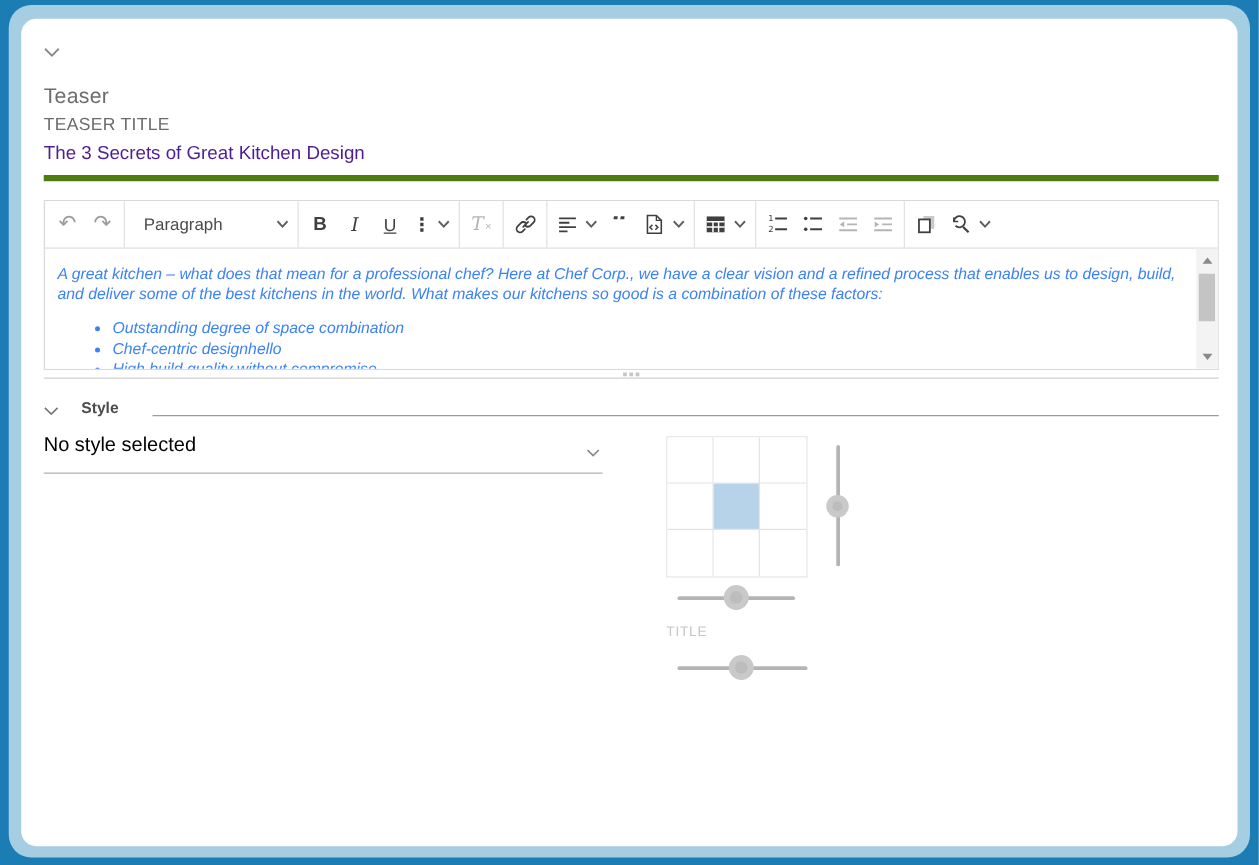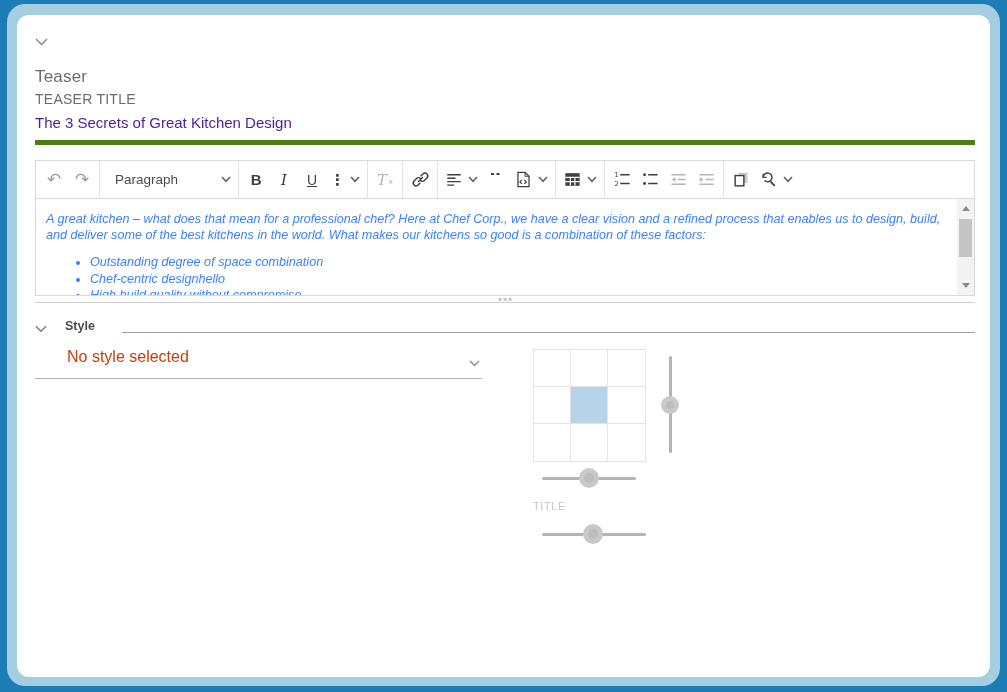--- a/index.html
+++ b/index.html
@@ -69,21 +69,21 @@
   .section-header{display:flex;align-items:flex-end;gap:18px;height:16px;}
   .section-header .s-title{font-size:12.5px;font-weight:bold;color:#4c4c4c;}
   .section-header .rule{flex:1;height:1px;background:#9b9b9b;margin-left:9px;}
   .style-header{margin-top:14px;}
   .options-header{margin-top:55px;}
 
   
   .style-columns{display:flex;margin-top:15px;}
   .style-left{width:447px;flex:none;}
   .dropdown{position:relative;border-bottom:1px solid #b3b3b3;padding:0 0 12px 0;cursor:pointer;}
-  .dropdown .dd-value{font-size:16px;color:#c2410c;margin-left:32px;}
+  .dropdown .dd-value{font-size:16px;color:#000000;}
   .dropdown .dd-chev{position:absolute;right:2px;top:5px;}
   .style-desc{margin-top:8px;font-size:12.5px;color:#5c5c5c;line-height:1.65;}
 
   .style-right{margin-left:51px;padding-top:1px;}
   .grid-row{display:flex;}
   .pos-grid{display:grid;grid-template-columns:repeat(3,37px);grid-template-rows:repeat(3,37px);
             border:1px solid #e3e3e3;width:113px;height:113px;}
   .grid-cell{border-right:1px solid #e3e3e3;border-bottom:1px solid #e3e3e3;cursor:pointer;background:#fff;}
   .grid-cell:nth-child(3n){border-right:none;}
   .grid-cell:nth-child(n+7){border-bottom:none;}

